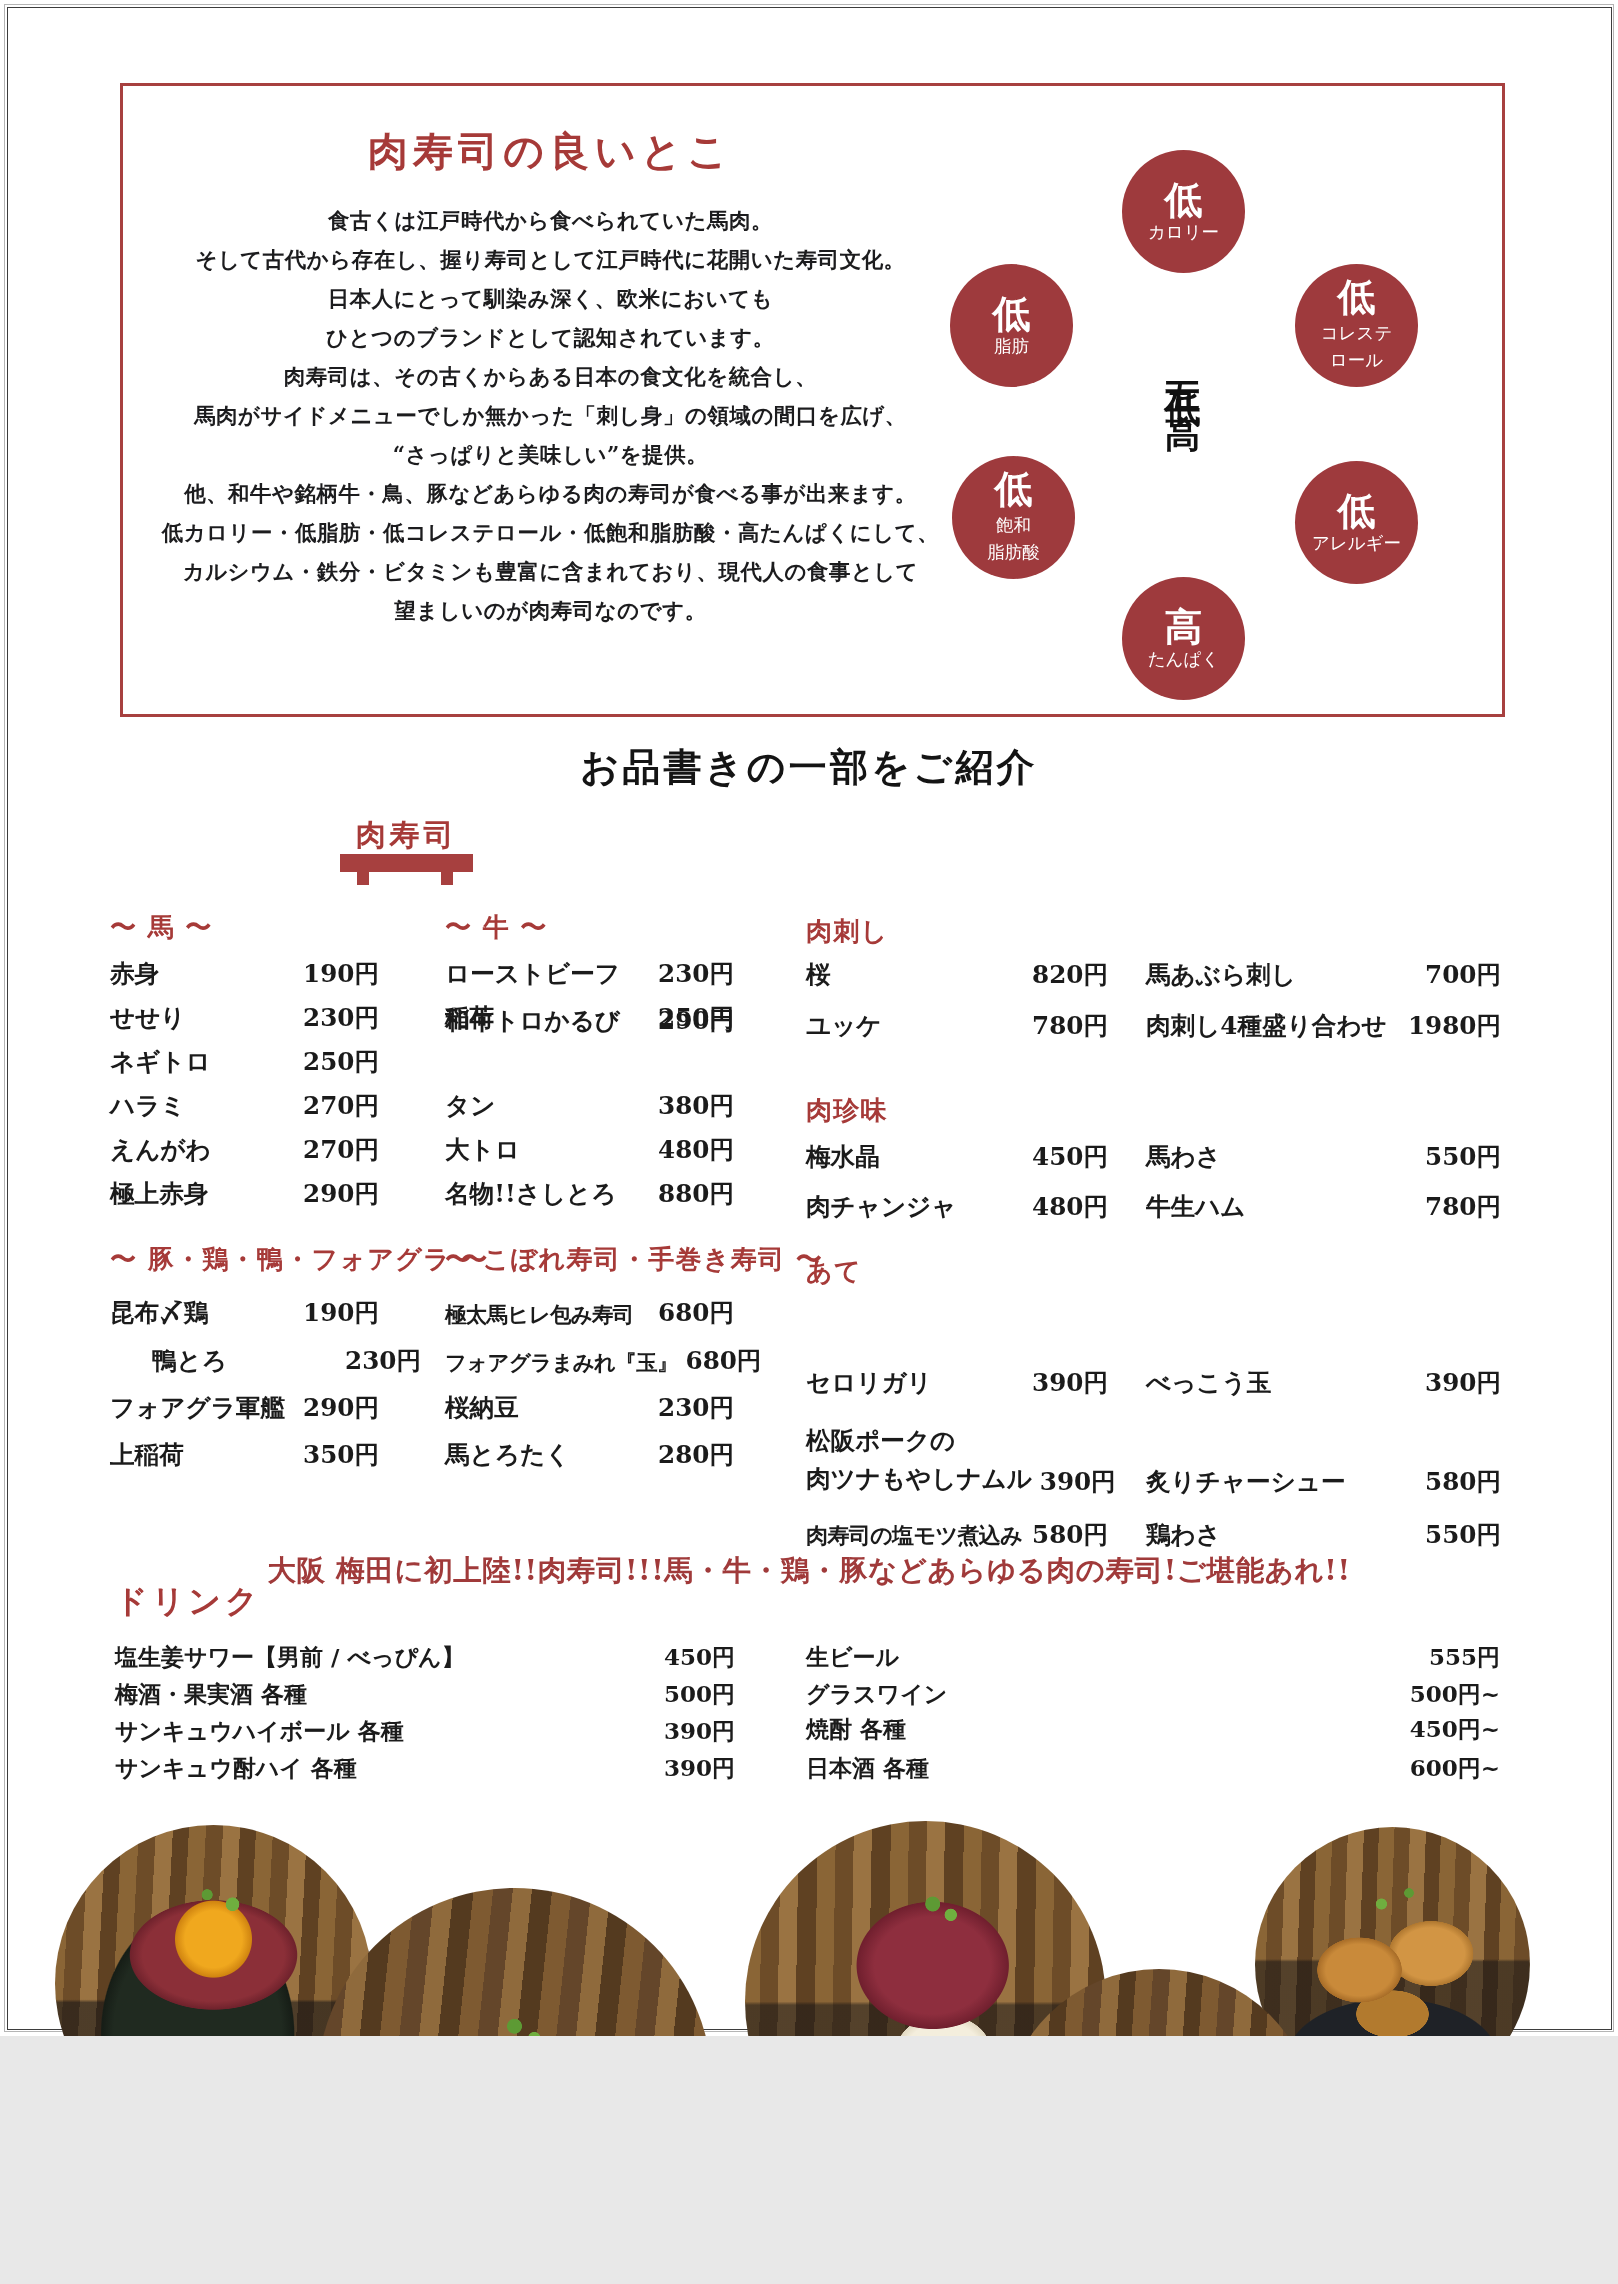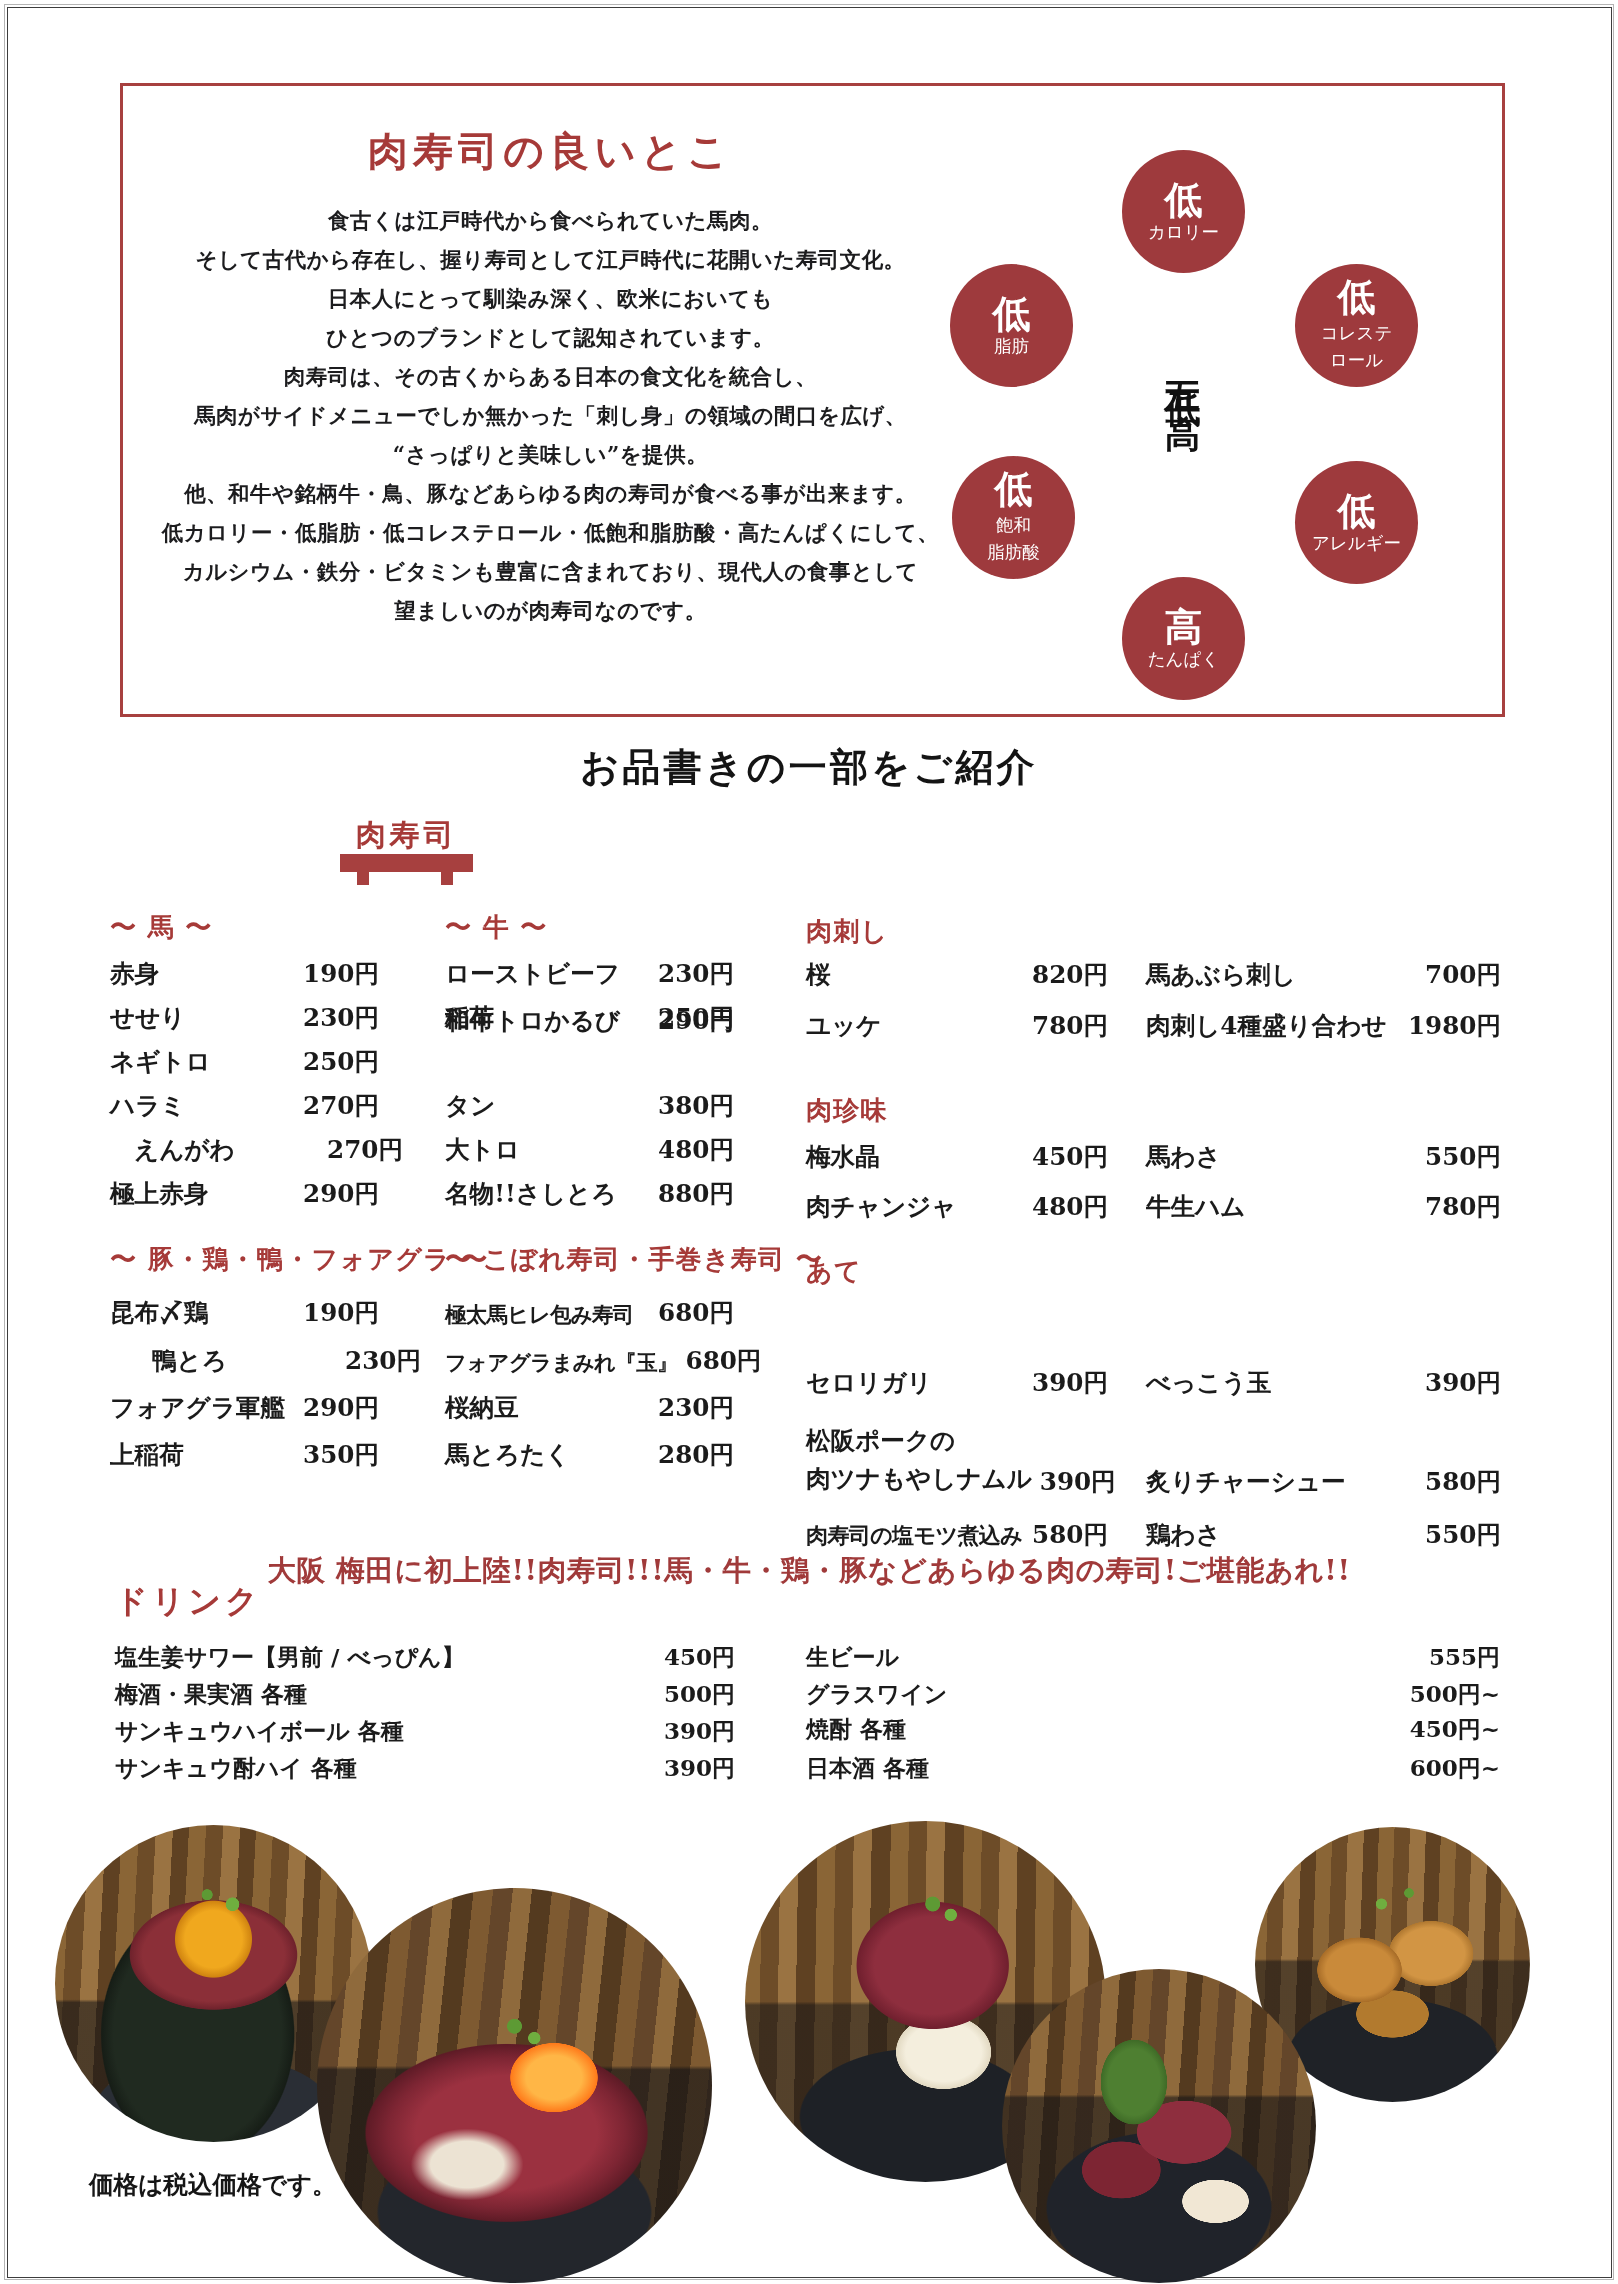--- a/index.html
+++ b/index.html
@@ -1,17 +1,17 @@
 <!DOCTYPE html>
 <html style="font-size:10.4px"><head>
 <meta charset="utf-8">
 <style>
   html,body{margin:0;padding:0;background:#e8e8e8;}
   .page{
-    position:relative; width:1618px; height:2284px; background:#ffffff;
+    position:relative; width:1618px; height:2036px; background:#ffffff;
     overflow:hidden; font-family:"DejaVu Serif","Liberation Serif",serif;
     color:#1b1b1b; margin:0 auto;
   }
   .frame-outer{position:absolute; inset:3.9px; border:1.3px solid #b5b5b5; pointer-events:none;}
   .frame-inner{position:absolute; inset:6.5px; border:1.9px solid #3d3d3d; pointer-events:none;}
 
   
   .intro-box{position:absolute; left:120px; top:83px; width:1379px; height:628px; border:3.2px solid #a7403f;}
   .intro-title{position:absolute; left:19.4px; top:38px; width:816px; text-align:center;
     font-size:40px; font-weight:bold; color:#a63a38; letter-spacing:5.2px;}
@@ -192,21 +192,21 @@
       <span class="mprice">230円</span>
     </div>
   <div class="mrow colA" style="top:1045px;">
       <span class="mname">ネギトロ</span>
       <span class="mprice">250円</span>
     </div>
   <div class="mrow colA" style="top:1089px;">
       <span class="mname">ハラミ</span>
       <span class="mprice">270円</span>
     </div>
-  <div class="mrow colA" style="top:1133px;margin-left:24px;">
+  <div class="mrow colA" style="top:1133px;">
       <span class="mname">えんがわ</span>
       <span class="mprice">270円</span>
     </div>
   <div class="mrow colA" style="top:1177px;">
       <span class="mname">極上赤身</span>
       <span class="mprice">290円</span>
     </div>
 
   <div class="slabel" style="left:445px;top:910px;">〜 牛 〜</div>
   <div class="mrow colB" style="top:957px;">

